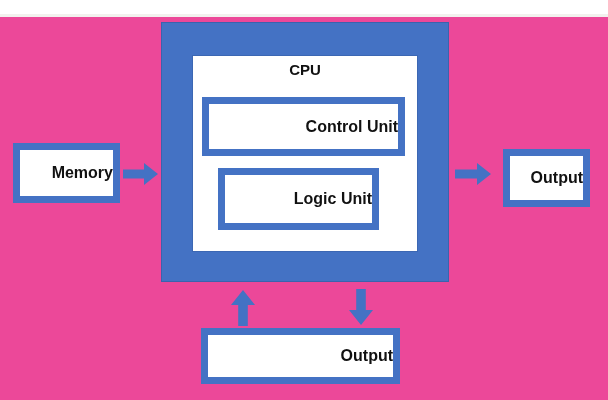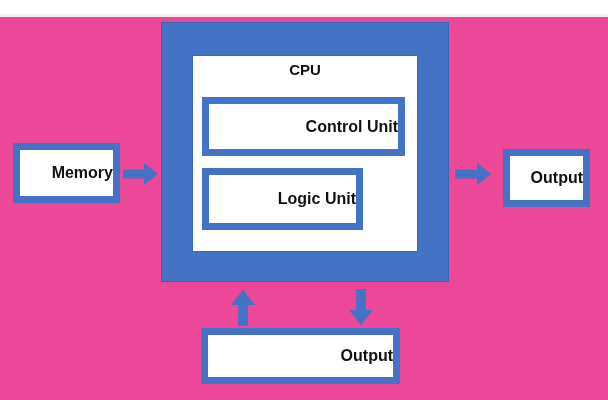--- a/index.html
+++ b/index.html
@@ -40,21 +40,21 @@
   }
   .node-box{
     position:absolute;
     background:var(--box-bg);
     border:7px solid var(--accent);
     box-sizing:border-box;
     display:flex;align-items:center;justify-content:flex-end;
     font-size:16px;font-weight:600;
   }
   .control-box{left:202px;top:83px;width:203px;height:59px;}
-  .logic-box{left:202px;top:154px;width:161px;height:62px;}
+  .logic-box{left:218px;top:154px;width:161px;height:62px;}
   .input-box{left:13px;top:129px;width:107px;height:60px;}
   .output-box{left:503px;top:135px;width:87px;height:58px;}
   .memory-box{left:201px;top:314px;width:199px;height:56px;}
   .arrow{
     position:absolute;
     color:var(--accent);
     line-height:0;
   }
   .arrow svg{display:block;}
   .arrow-in{left:123px;top:148px;}

